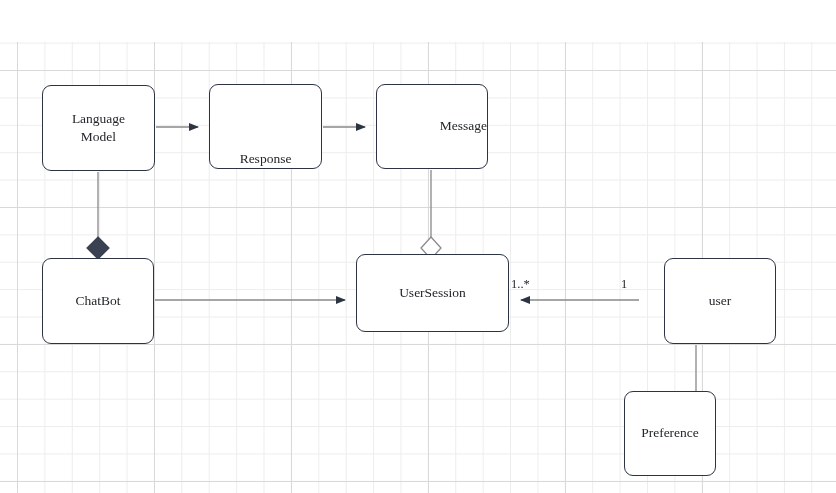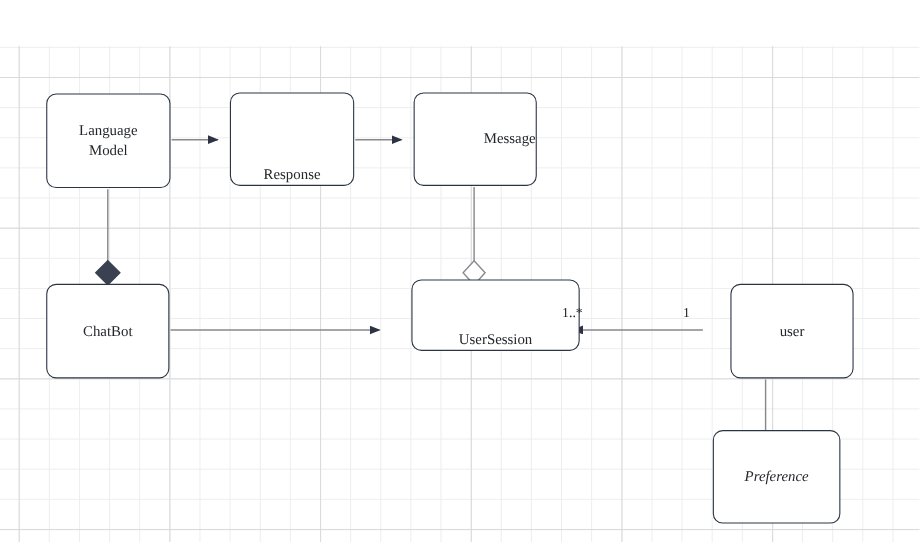--- a/index.html
+++ b/index.html
@@ -118,29 +118,29 @@
   </div>
 
   <div class="node" style="left:376px; top:42px; width:112px; height:85px;justify-content:flex-end;">
     <span>Message</span>
   </div>
 
   <div class="node" style="left:42px; top:216px; width:112px; height:86px;">
     <span>ChatBot</span>
   </div>
 
-  <div class="node" style="left:374px; top:212px; width:153px; height:65px;align-items:flex-end;">
+  <div class="node" style="left:356px; top:212px; width:153px; height:78px;">
     <span>UserSession</span>
   </div>
 
   <div class="node" style="left:664px; top:216px; width:112px; height:86px;">
     <span>user</span>
   </div>
 
-  <div class="node" style="left:648px; top:349px; width:116px; height:85px;font-style:italic;">
+  <div class="node" style="left:624px; top:349px; width:92px; height:85px;">
     <span>Preference</span>
   </div>
 
   <span class="mult" style="left:511px; top:235px;">1..*</span>
 
   <span class="mult" style="left:621px; top:235px;">1</span>
 
 </div>
 
 </body></html>

